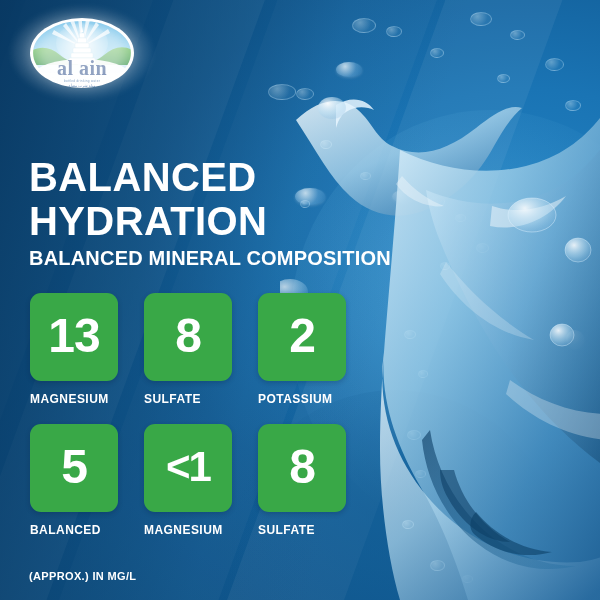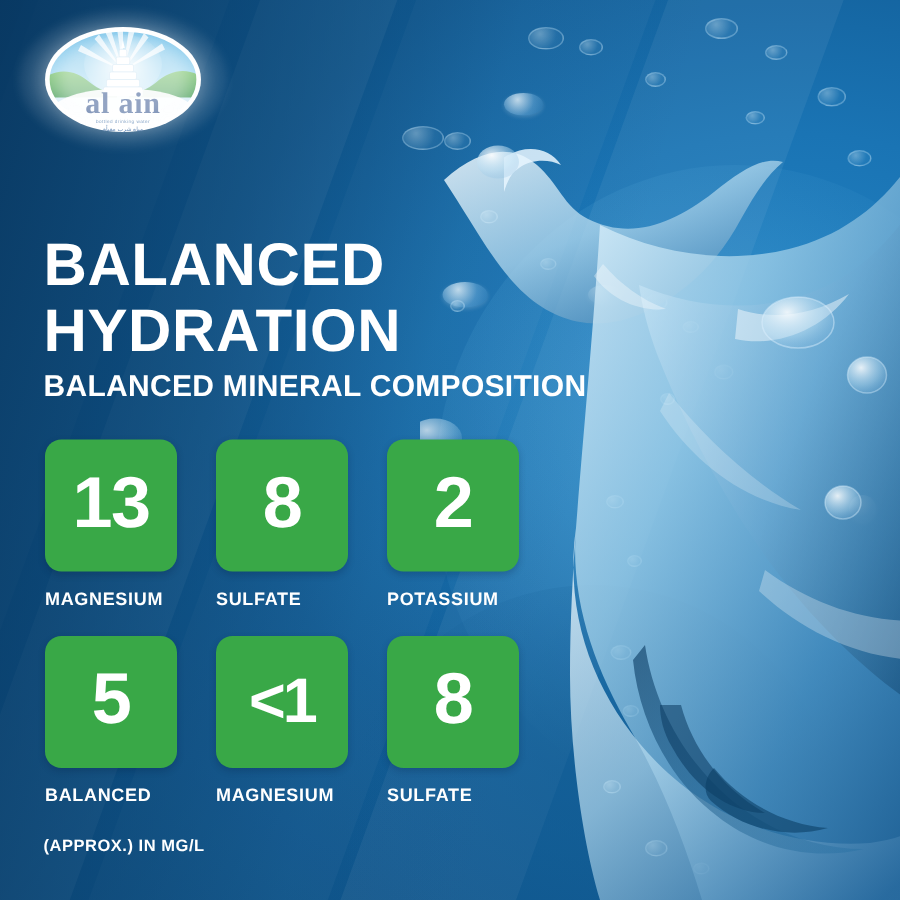--- a/index.html
+++ b/index.html
@@ -159,21 +159,21 @@
     color: #ffffff;
     font-size: 12px;
     font-weight: 700;
     letter-spacing: 0.45px;
     white-space: nowrap;
   }
 
   .footnote {
     position: absolute;
     left: 29px;
-    top: 558px;
+    top: 570px;
     color: #ffffff;
     font-size: 11px;
     font-weight: 700;
     letter-spacing: 0.35px;
   }
 </style>
 </head>
 <body>
 
 <div id="poster">

